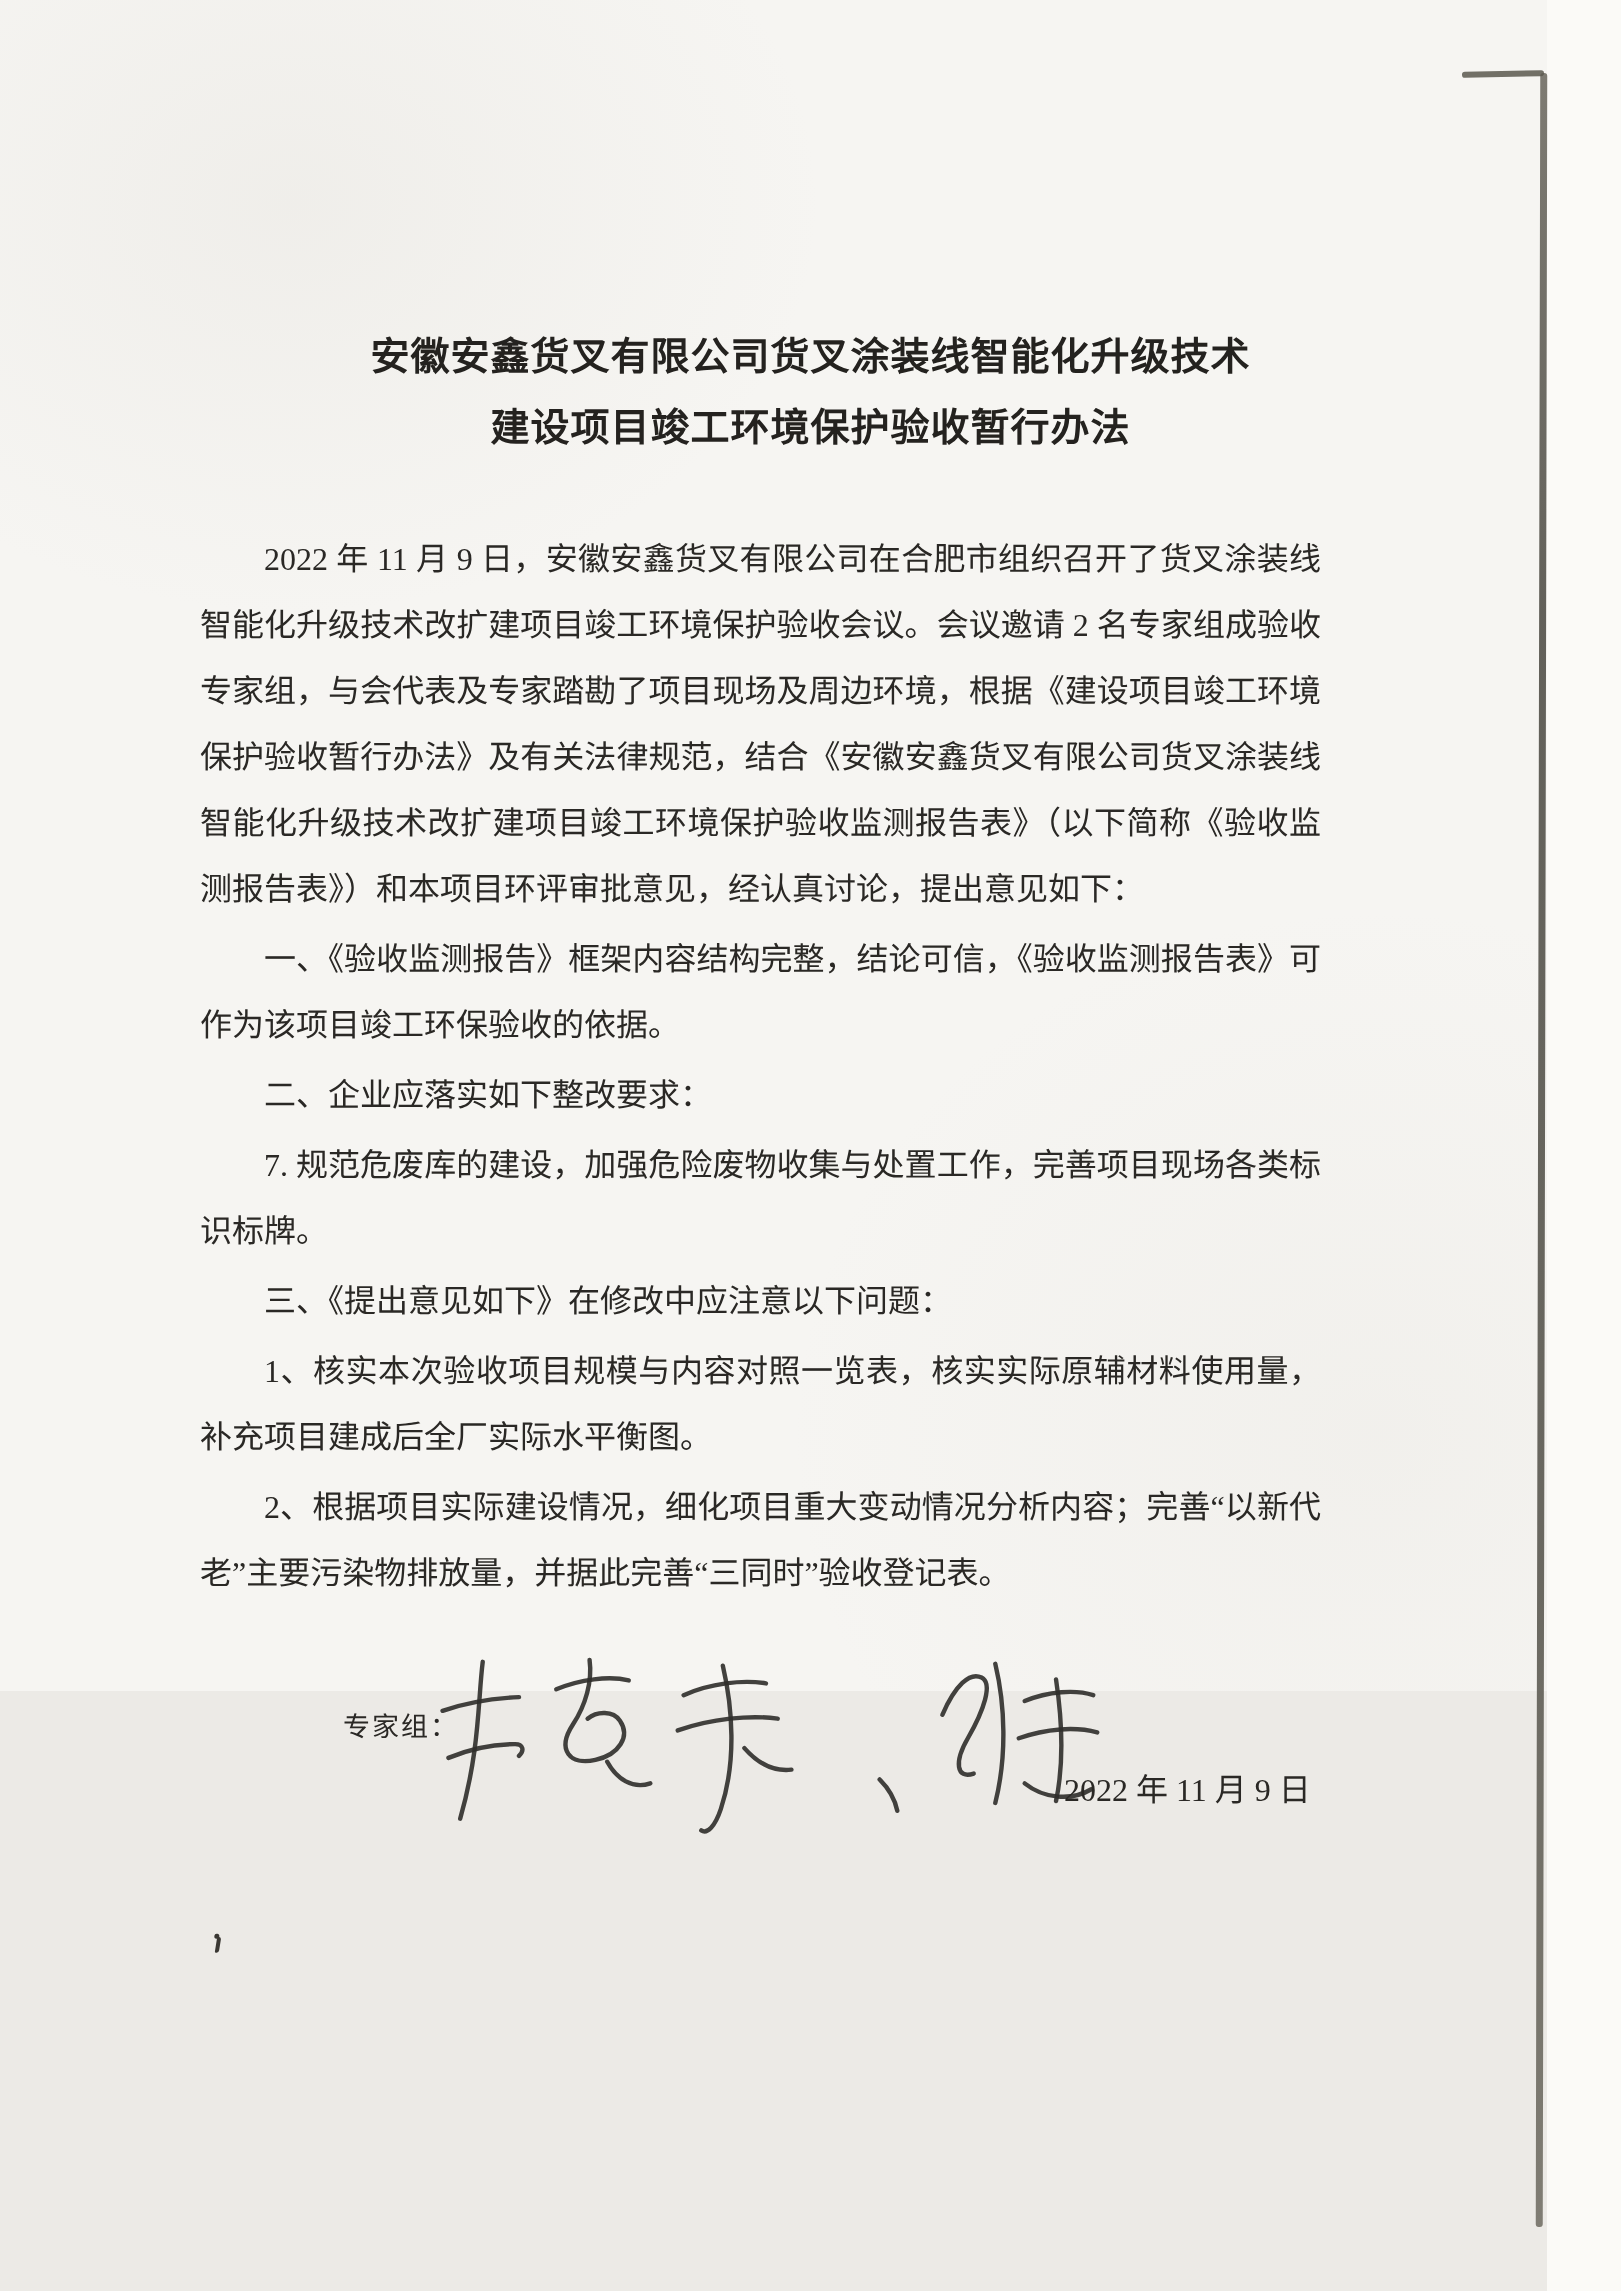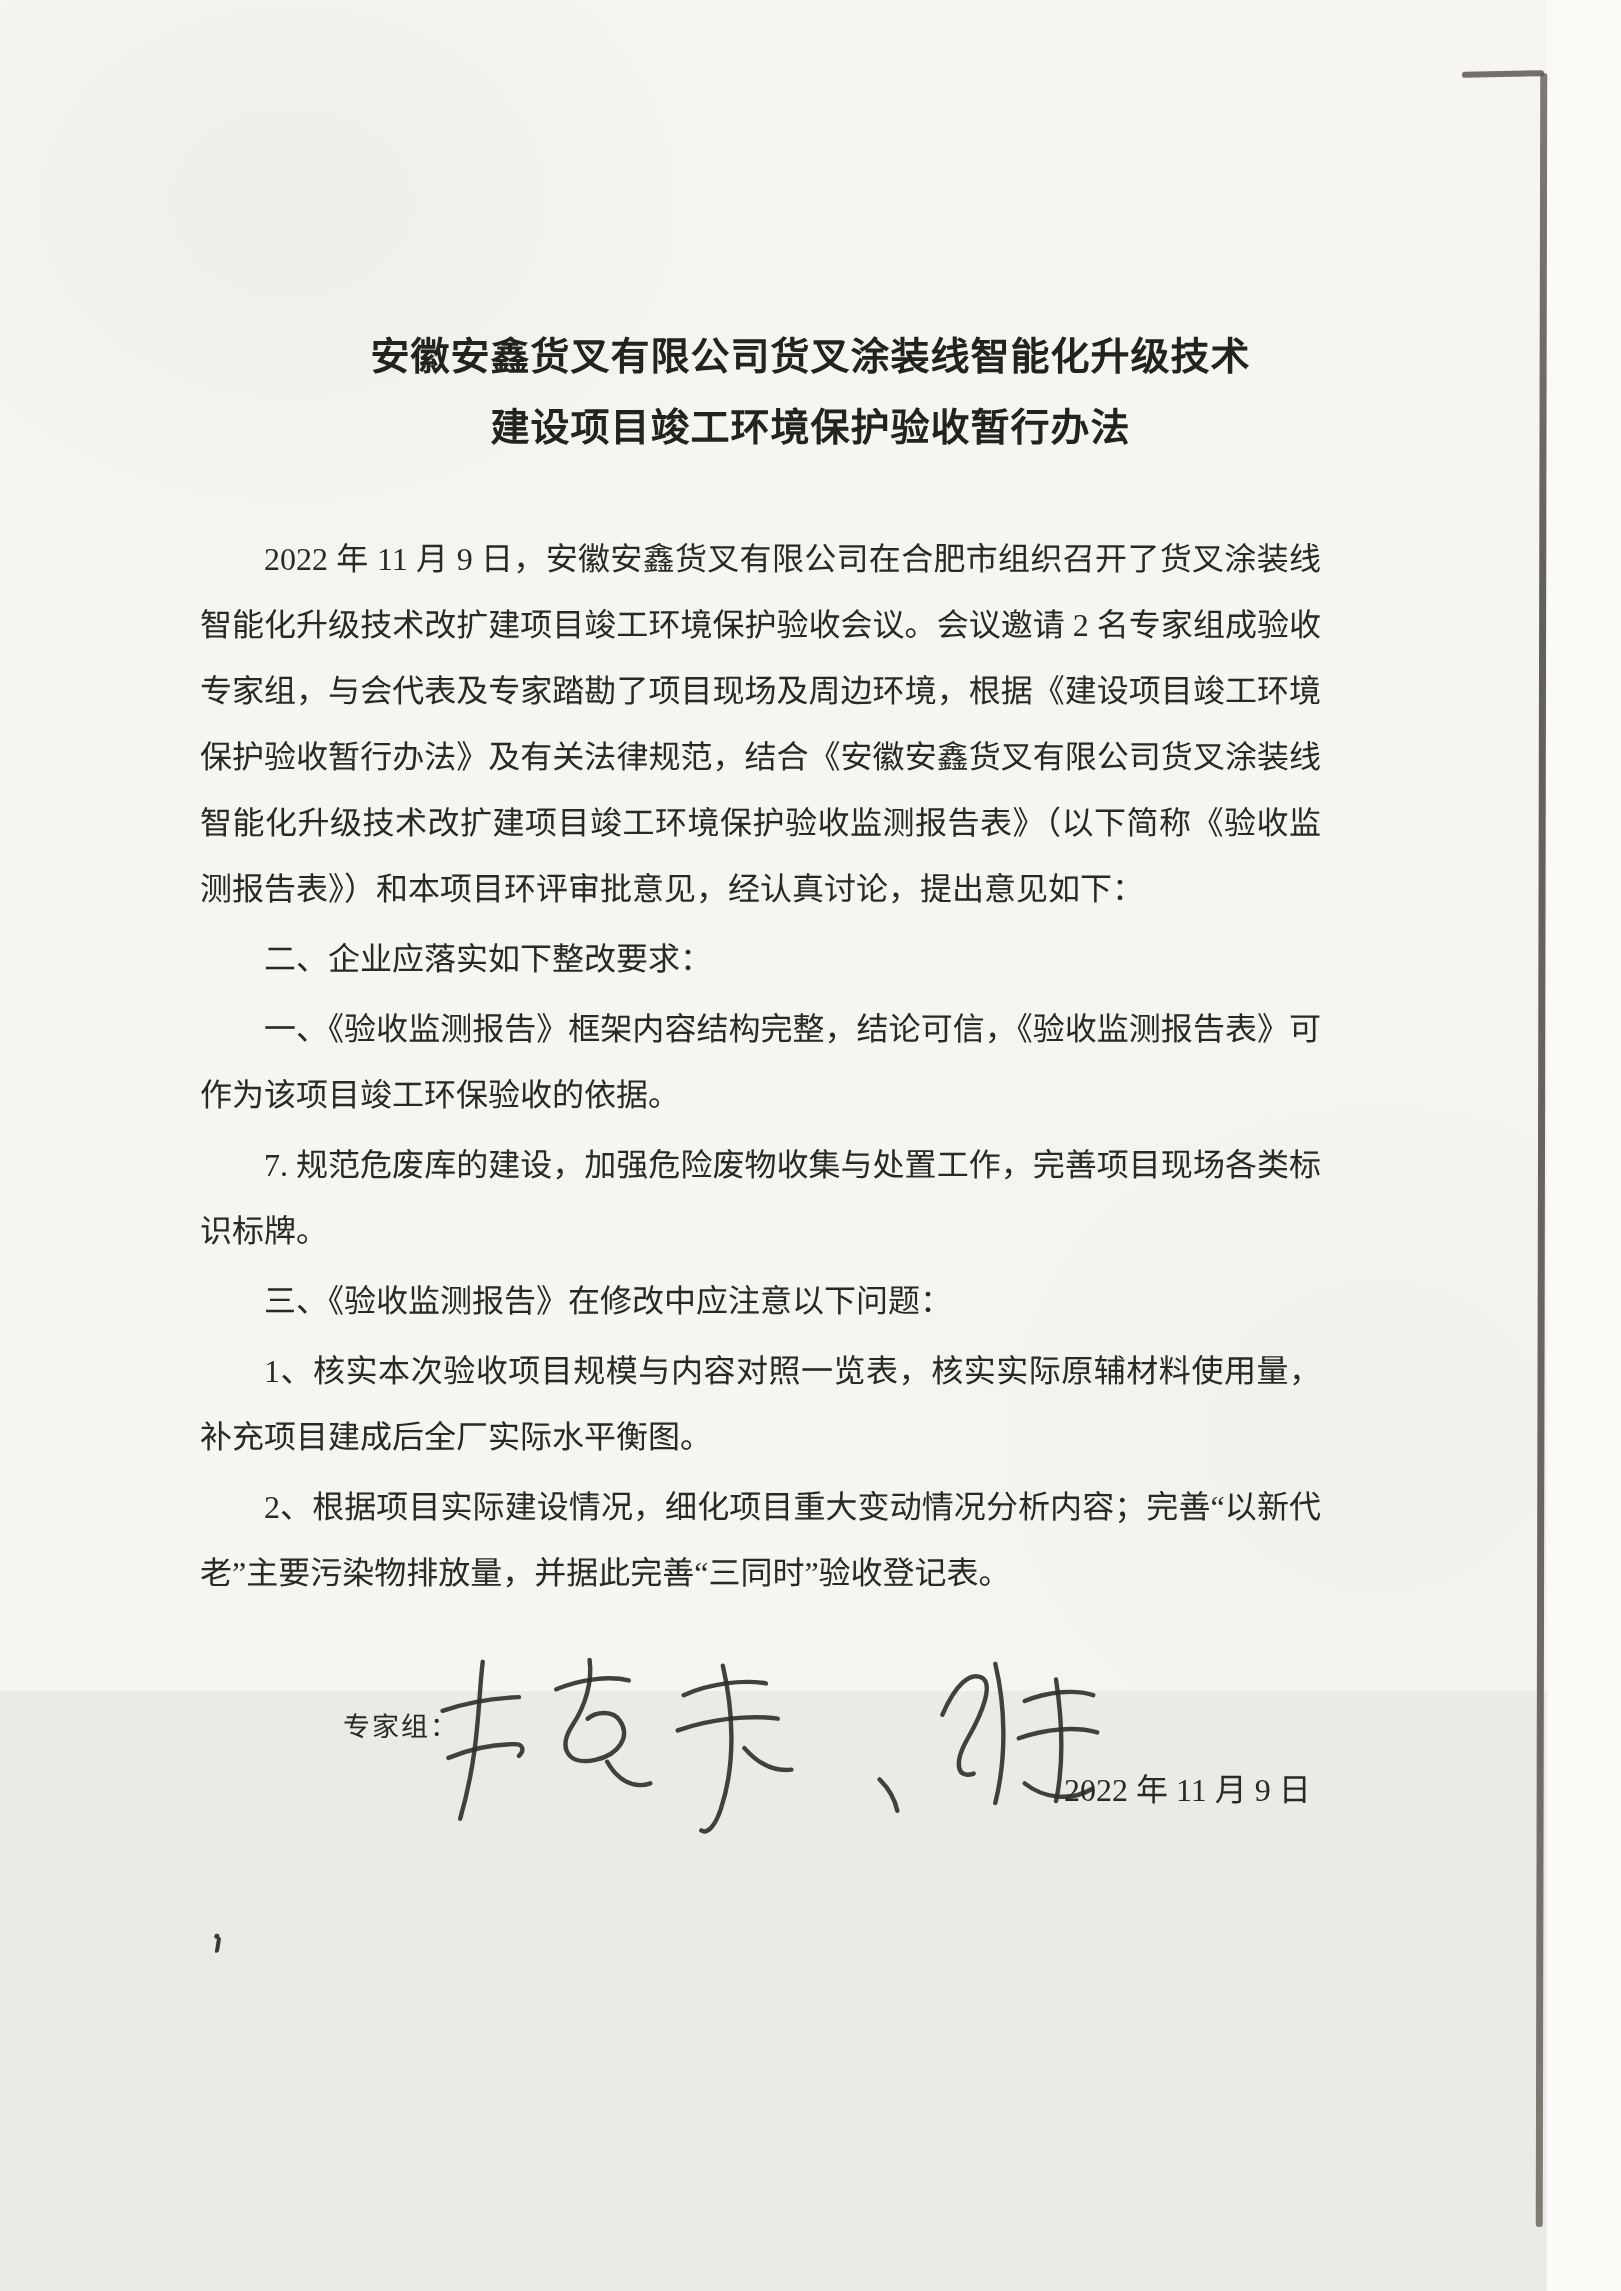--- a/index.html
+++ b/index.html
@@ -112,24 +112,24 @@
   <div class="scan-edge-right"></div>
   <div class="scan-edge-top"></div>
 
   <div class="title-block">
     <div>安徽安鑫货叉有限公司货叉涂装线智能化升级技术</div>
     <div>建设项目竣工环境保护验收暂行办法</div>
   </div>
 
   <div class="body-block">
     <p>2022 年 11 月 9 日，安徽安鑫货叉有限公司在合肥市组织召开了货叉涂装线智能化升级技术改扩建项目竣工环境保护验收会议。会议邀请 2 名专家组成验收专家组，与会代表及专家踏勘了项目现场及周边环境，根据《建设项目竣工环境保护验收暂行办法》及有关法律规范，结合《安徽安鑫货叉有限公司货叉涂装线智能化升级技术改扩建项目竣工环境保护验收监测报告表》（以下简称《验收监测报告表》）和本项目环评审批意见，经认真讨论，提出意见如下：</p>
+    <p>一、《验收监测报告》框架内容结构完整，结论可信，《验收监测报告表》可作为该项目竣工环保验收的依据。</p>
     <p>二、企业应落实如下整改要求：</p>
-    <p>一、《验收监测报告》框架内容结构完整，结论可信，《验收监测报告表》可作为该项目竣工环保验收的依据。</p>
     <p>7. 规范危废库的建设，加强危险废物收集与处置工作，完善项目现场各类标识标牌。</p>
-    <p>三、《验收监测报告》在修改中应注意以下问题：</p>
+    <p>三、《提出意见如下》在修改中应注意以下问题：</p>
     <p>1、核实本次验收项目规模与内容对照一览表，核实实际原辅材料使用量，补充项目建成后全厂实际水平衡图。</p>
     <p>2、根据项目实际建设情况，细化项目重大变动情况分析内容；完善“以新代老”主要污染物排放量，并据此完善“三同时”验收登记表。</p>
   </div>
 
   <span class="signature-label">专家组：</span>
 
   <svg class="signatures-svg" viewBox="0 0 700 200" aria-label="程克群、邓亚奎（手写签名）">
     <g>
       <path d="M63,8 C58,48 60,98 40,168"></path>
       <path d="M22,58 C48,49 78,45 100,44"></path>

